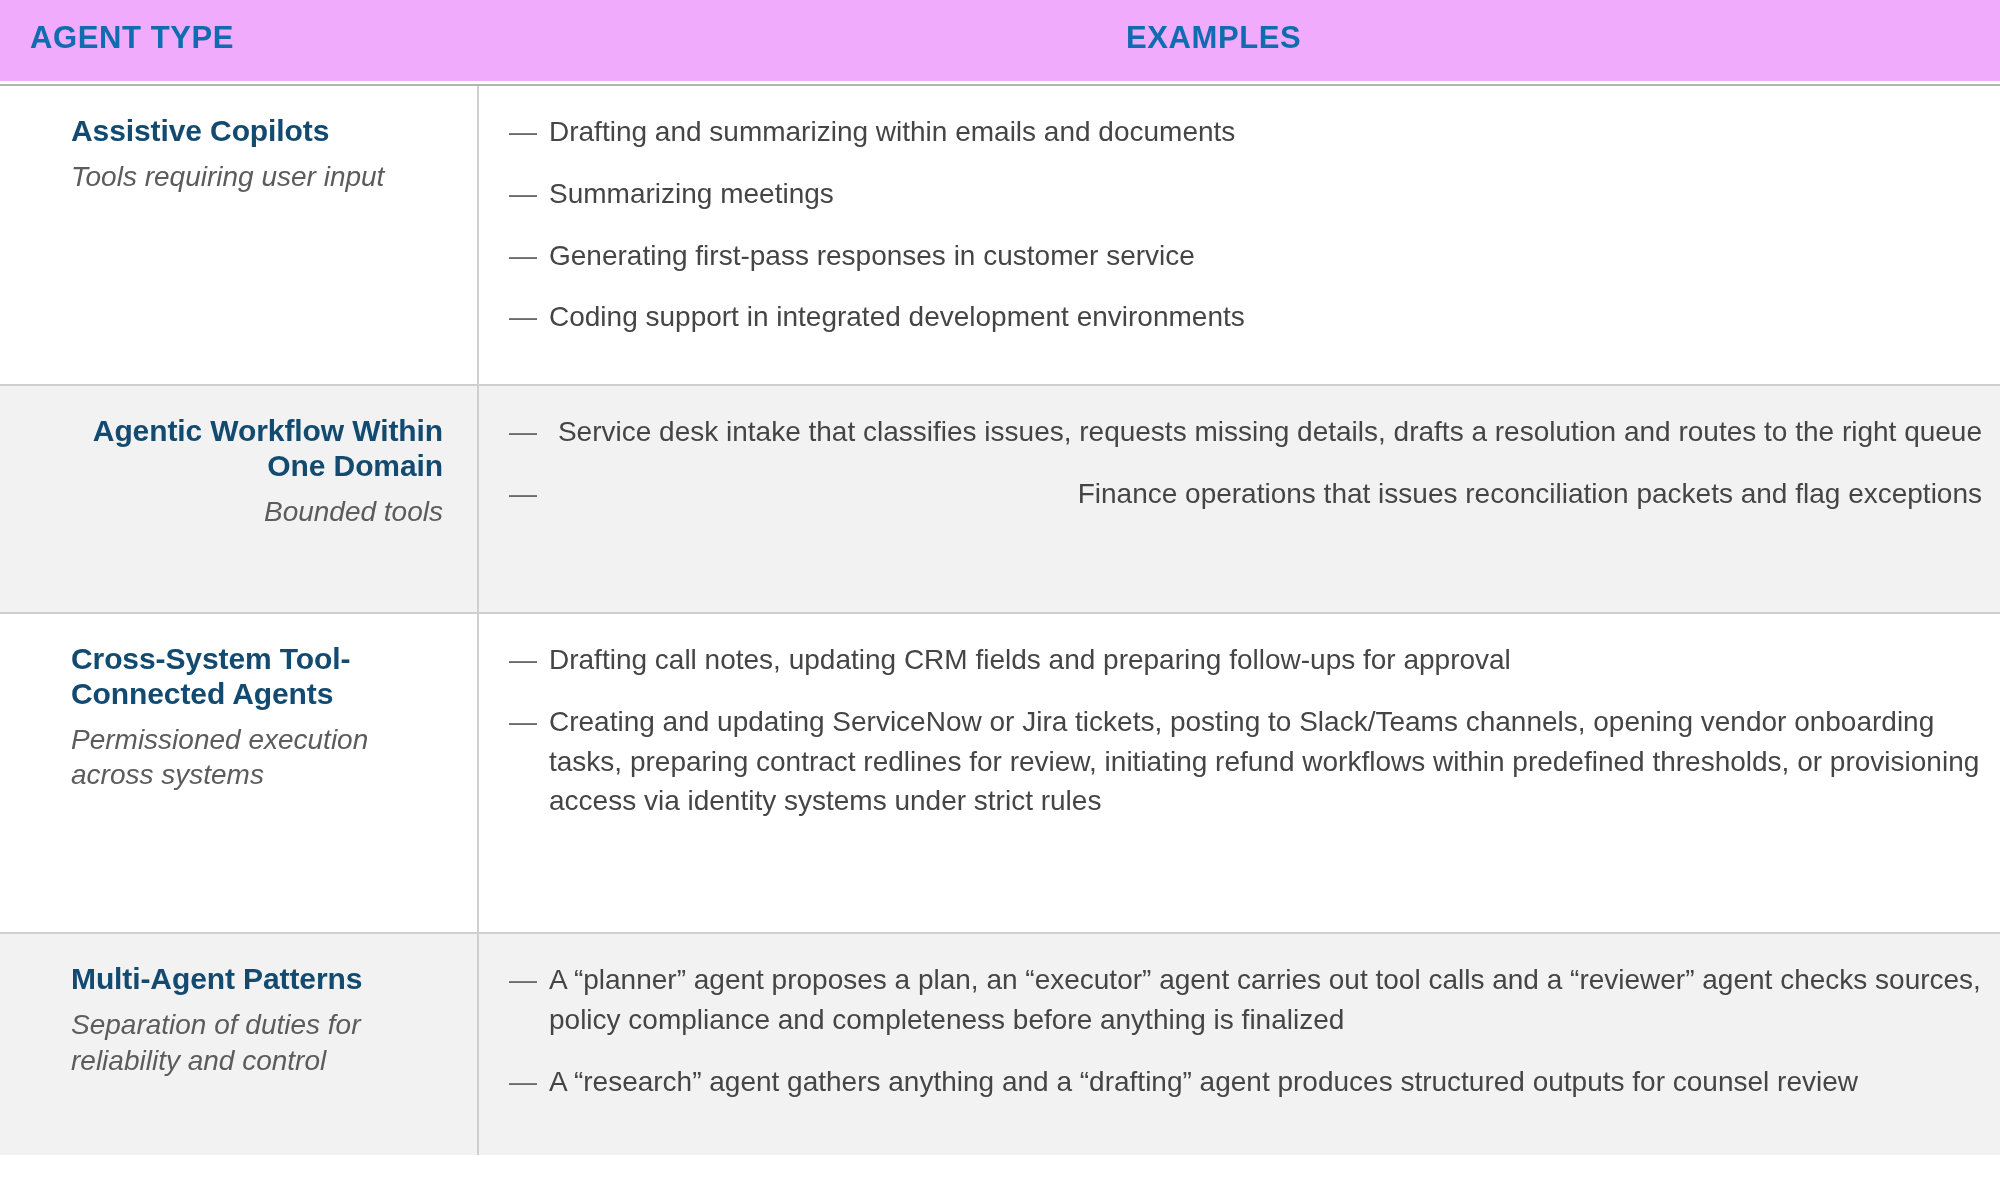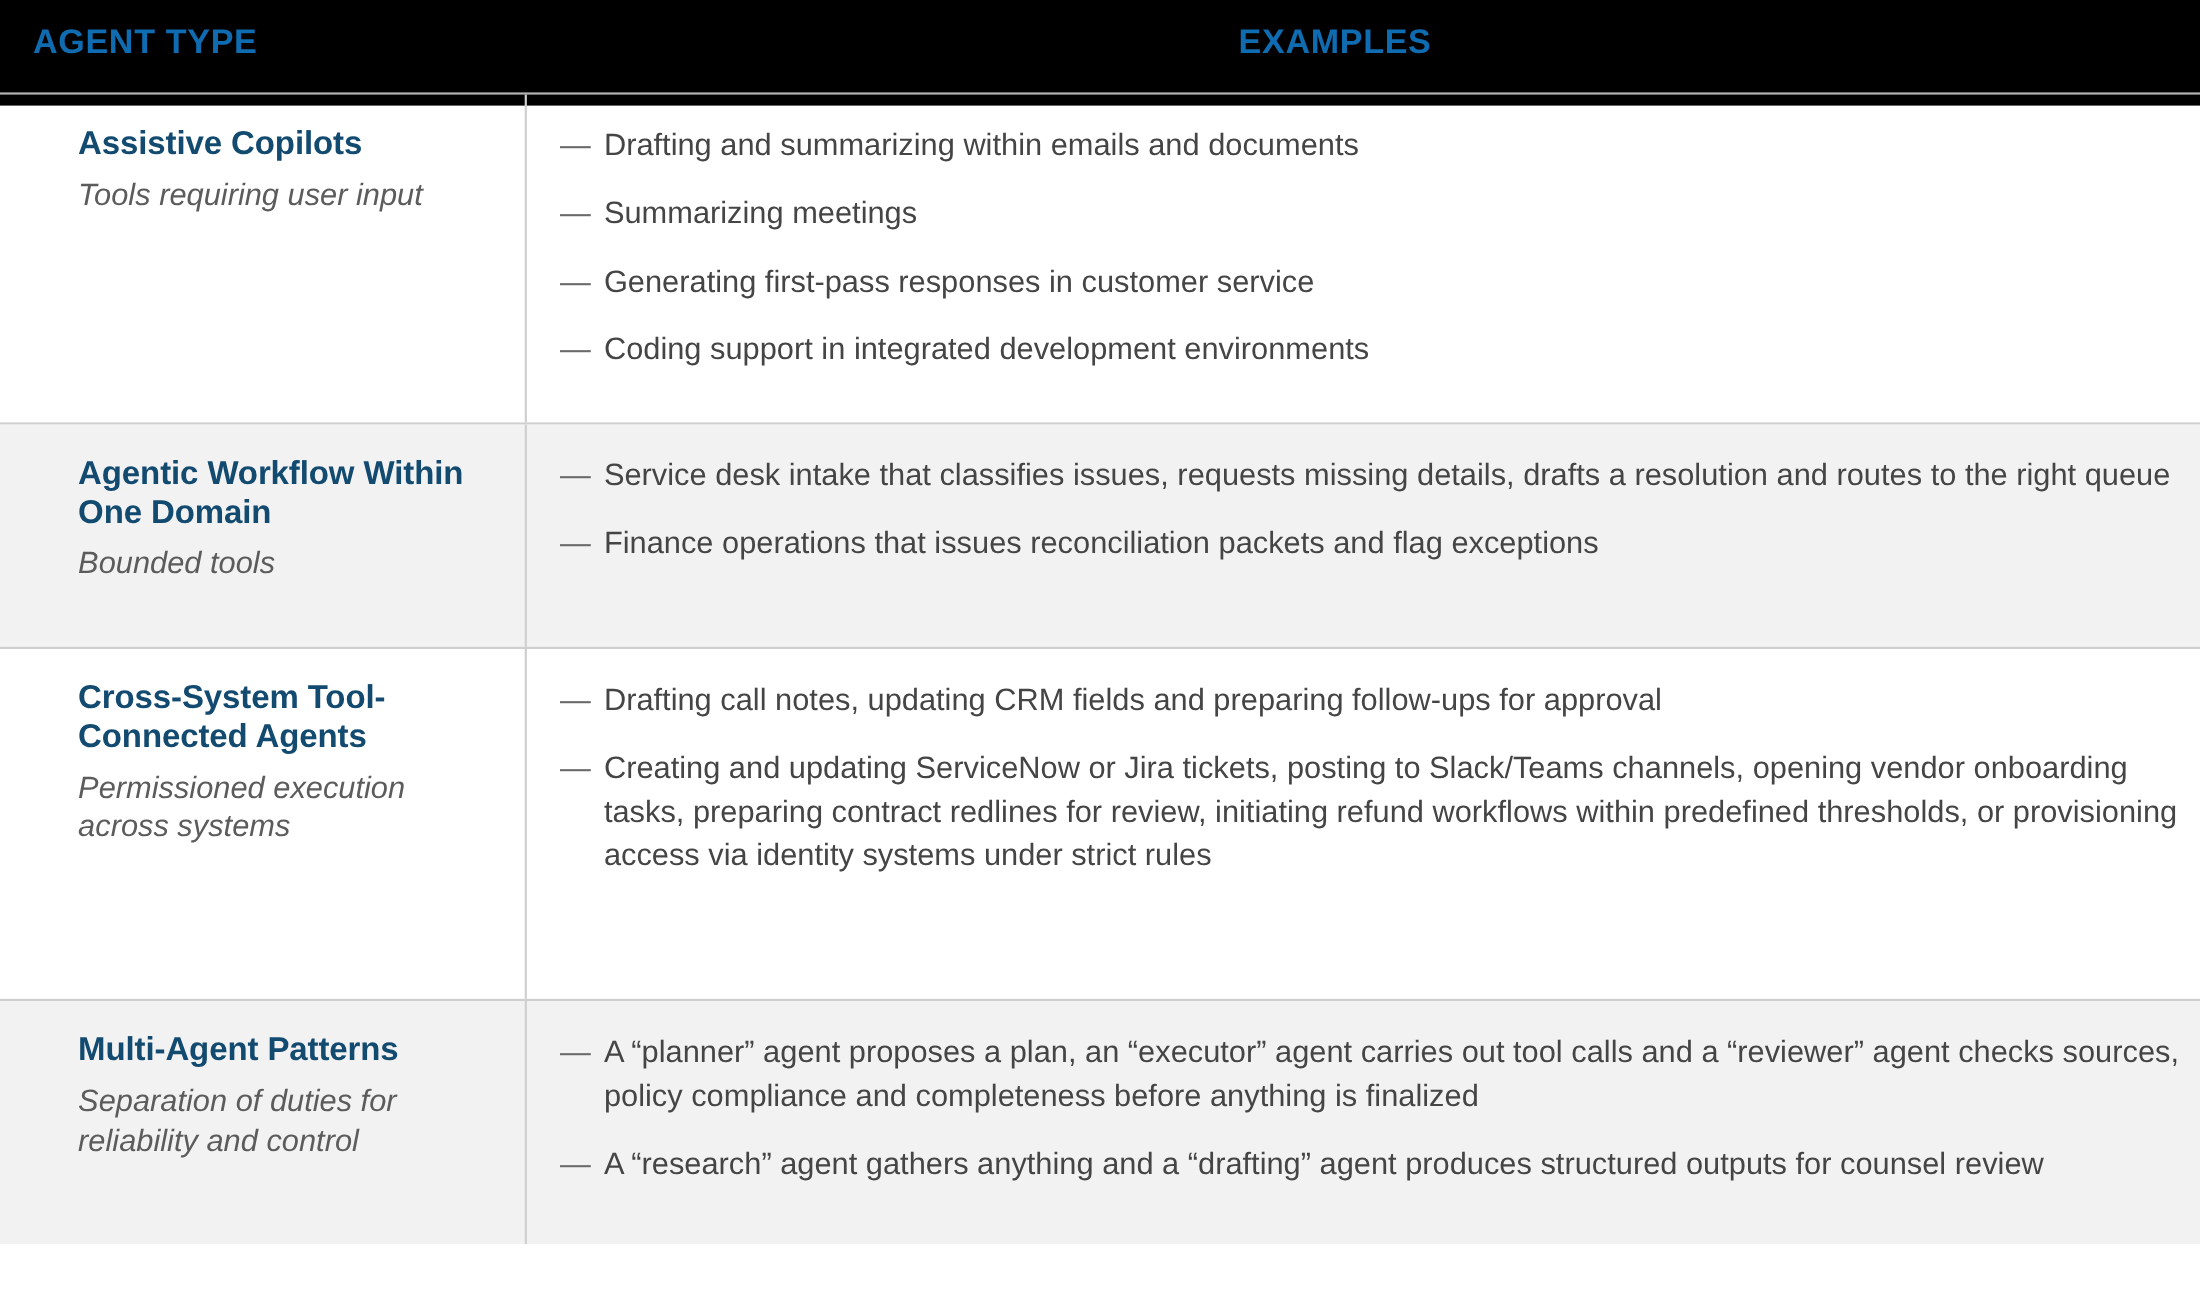--- a/index.html
+++ b/index.html
@@ -17,23 +17,23 @@
 
   .table-wrap {
     width: 2000px;
     height: 1193px;
     position: relative;
     box-sizing: border-box;
   }
 
   
   .thead {
-    height: 96px;
-    position: relative;
-    background: #000000;
+    height: 81px;
+    position: relative;
+    background: #f0abfc;
   }
   .th {
     position: absolute;
     top: 20px;
     font-size: 31px;
     font-weight: bold;
     letter-spacing: 0.6px;
     color: #0F6CB0;
     white-space: nowrap;
   }
@@ -117,21 +117,21 @@
     position: absolute;
     left: 0;
     top: 0;
     color: #6a6a6a;
     font-size: 28px;
     line-height: 1.42;
   }
 
   
   .row-1 { height: 300px; }
-  .row-2 { height: 204px; }
+  .row-2 { height: 228px; text-align: right; }
   .row-3 { height: 320px; }
   .row-4 { height: 221px; }
 </style>
 </head>
 <body>
 
 <div class="table-wrap">
 
   <div class="thead">
     <div class="th th-agent-type">AGENT TYPE</div>

